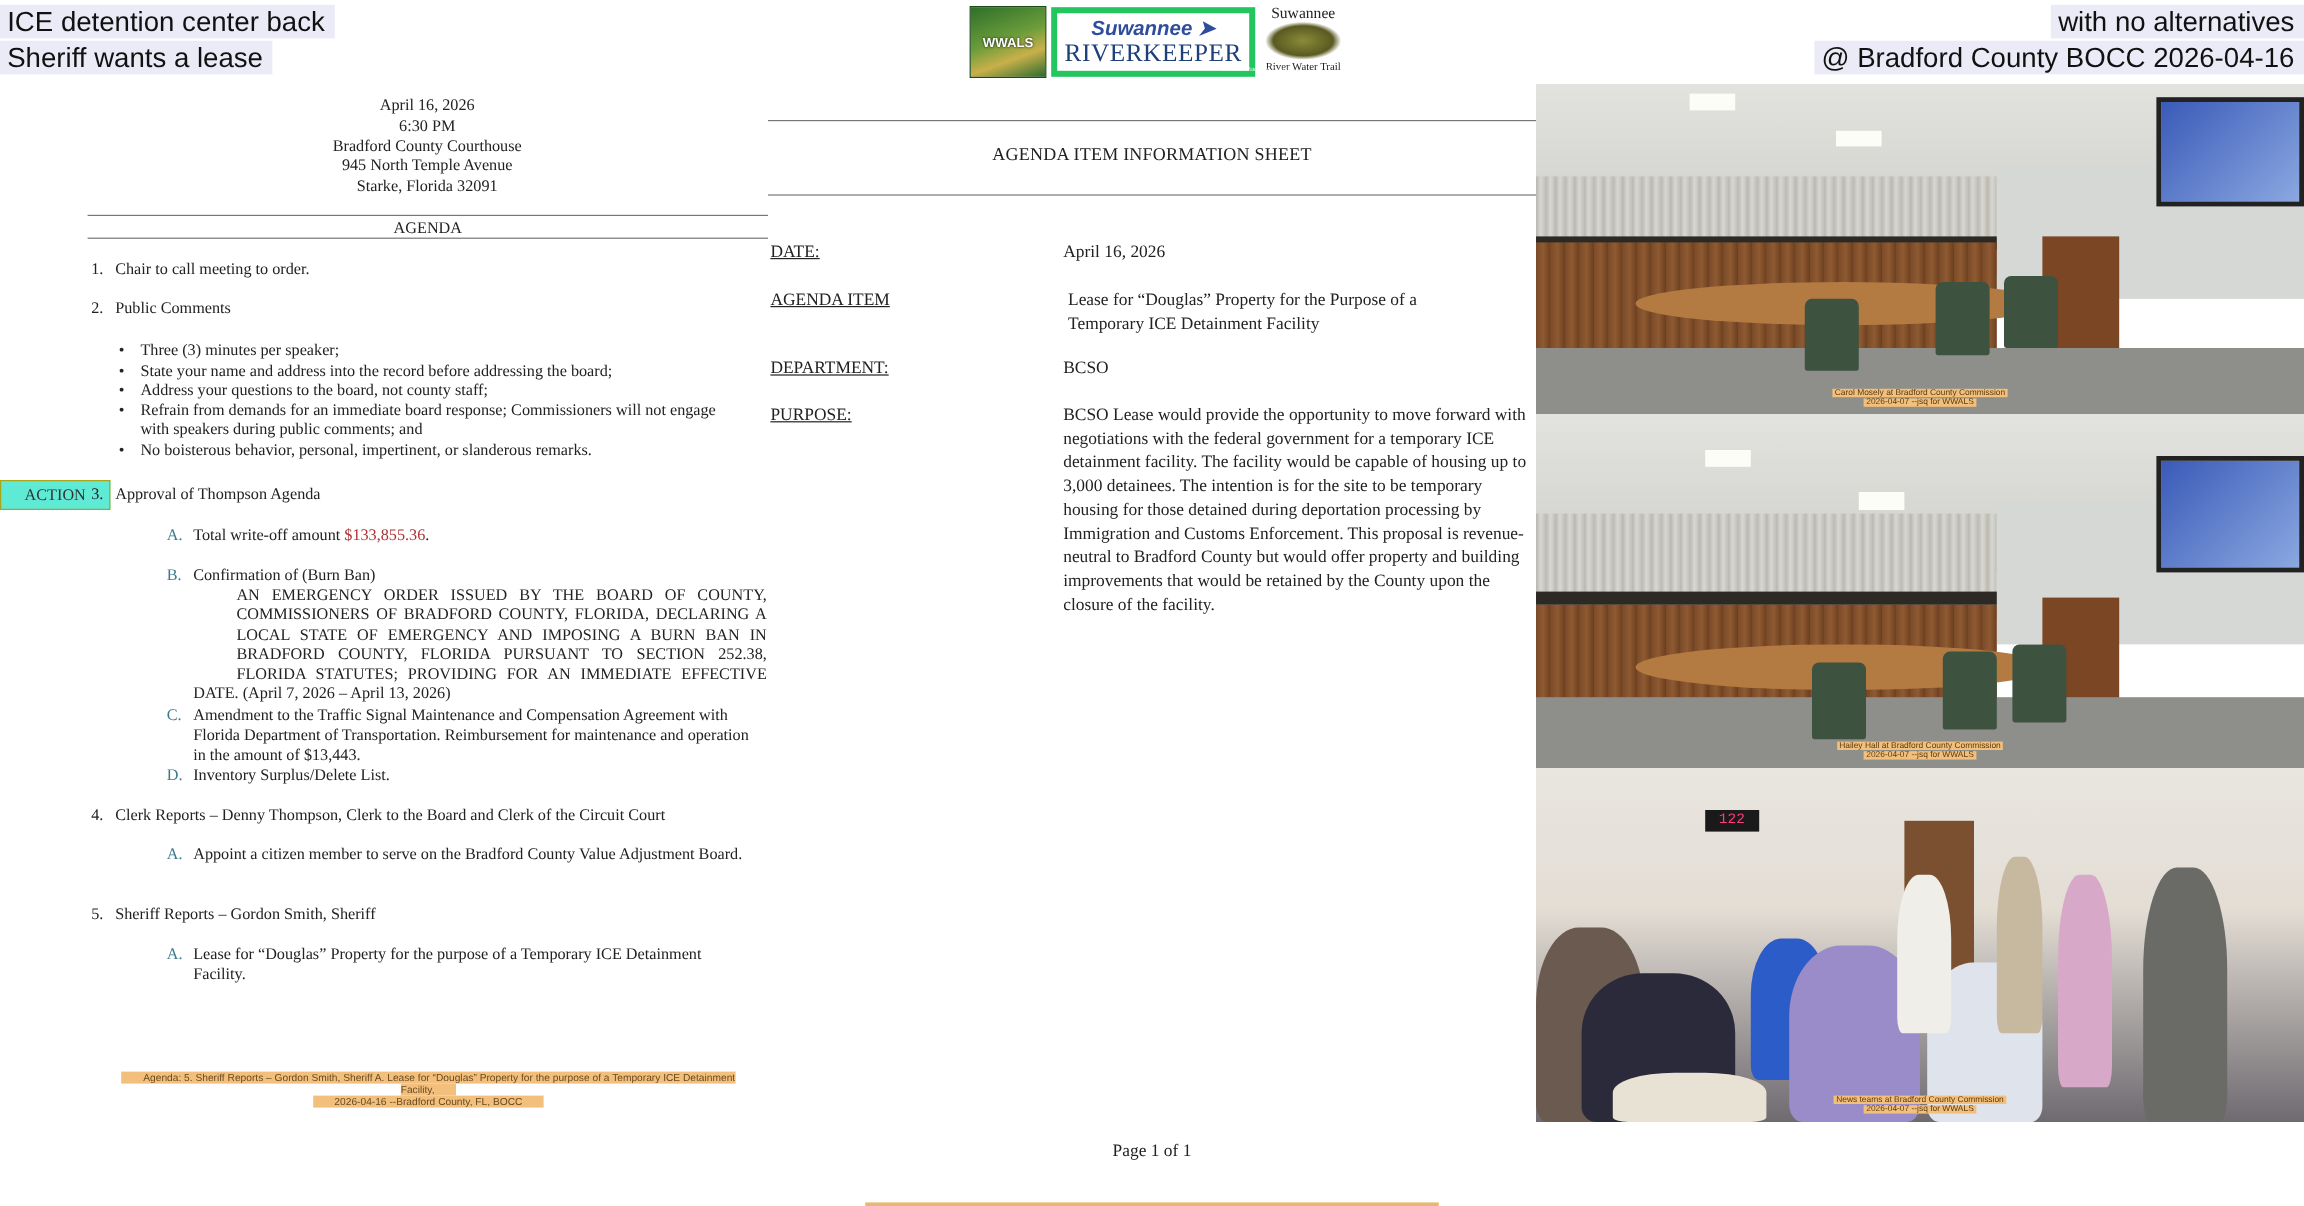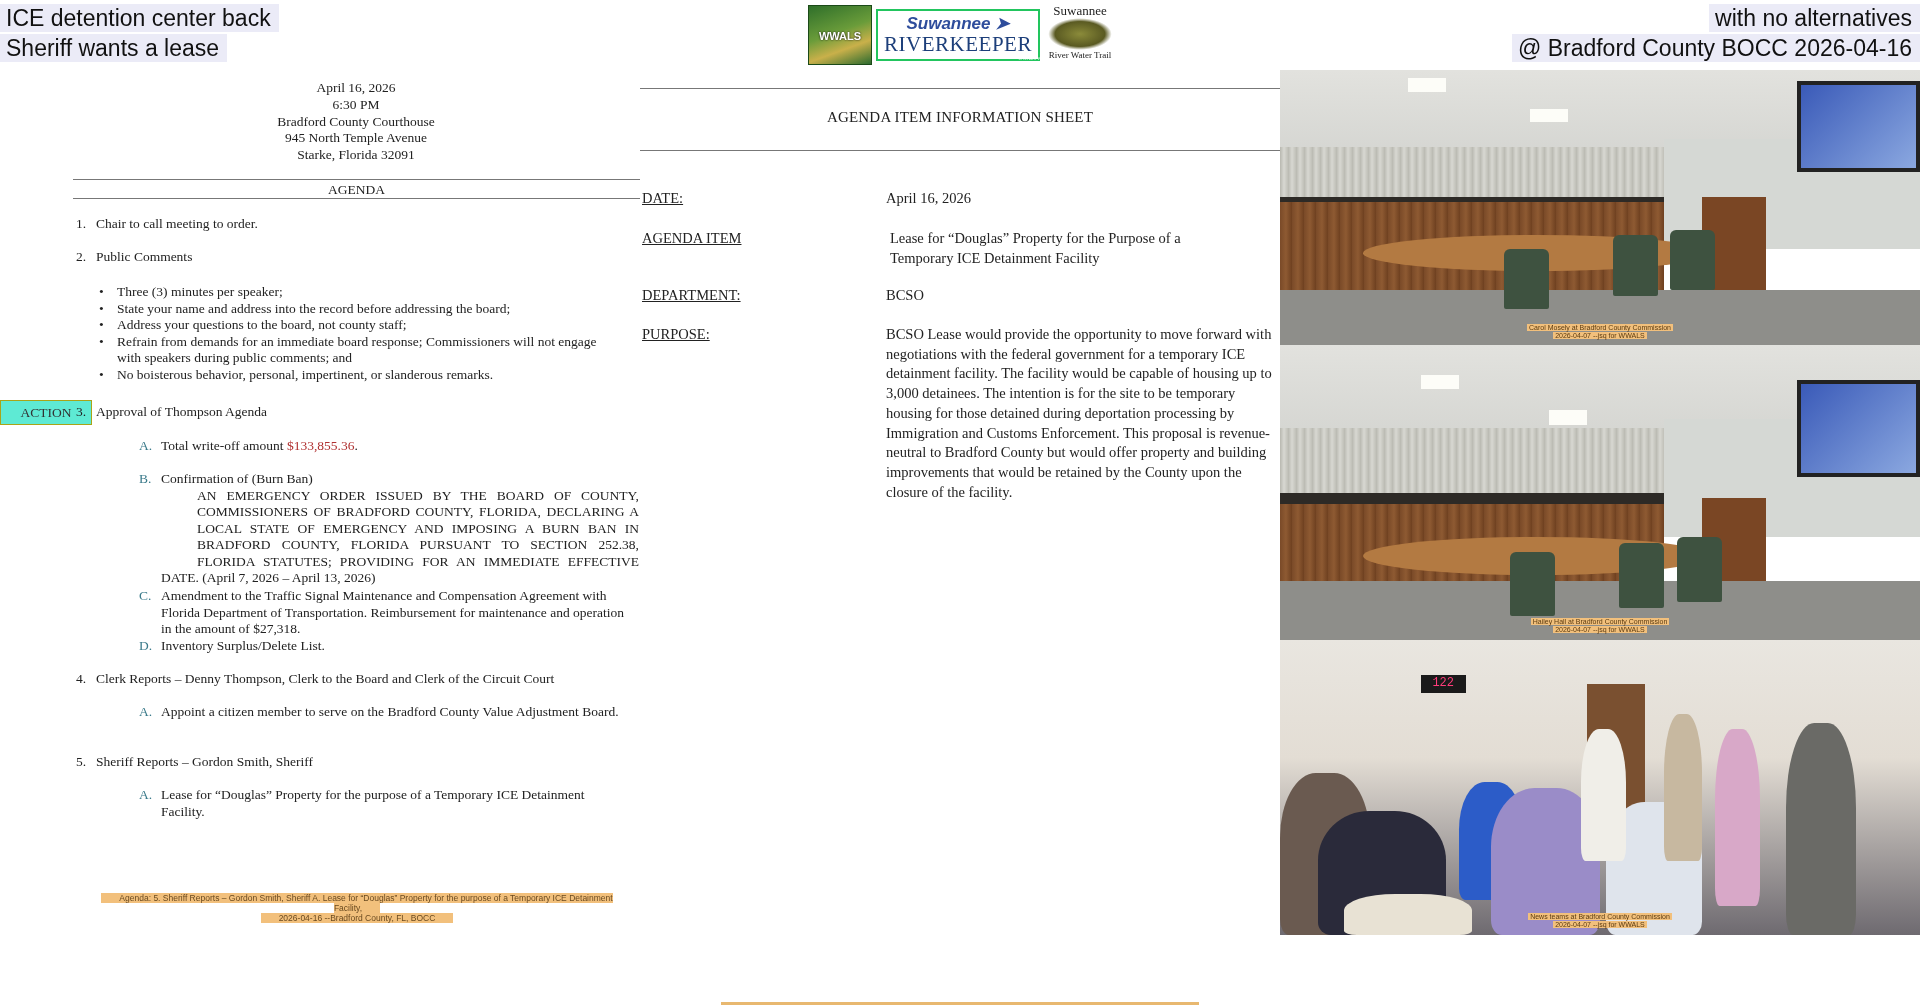--- a/index.html
+++ b/index.html
@@ -2,21 +2,21 @@
 <html><head>
 <meta charset="utf-8">
 <style>
   html, body { margin:0; padding:0; }
   body { width:1920px; height:1005px; position:relative; overflow:hidden; background:#ffffff; font-family:"Liberation Serif", serif; color:#222; }
   .caption { position:absolute; font-family:"Liberation Sans", sans-serif; font-size:23px; line-height:27px; color:#111; background:#ebebf7; padding:1px 8px 0 6px; white-space:nowrap; }
   .logos { position:absolute; left:808px; top:4px; height:62px; display:flex; align-items:center; gap:4px; }
   .logo-wwals { width:62px; height:58px; background:linear-gradient(160deg,#2f6f2a 0%,#6a9c3a 45%,#c9b04a 70%,#2c6b2f 100%); border:1px solid #1b4a18; position:relative; }
   .logo-wwals .lbl { position:absolute; left:0; right:0; top:24px; text-align:center; font-family:"Liberation Sans",sans-serif; font-weight:bold; font-size:11px; color:#fff; text-shadow:0 0 2px #000; }
   .logo-wwals .sub { position:absolute; left:0; right:0; bottom:3px; text-align:center; font-size:5px; color:#fff; }
-  .logo-rk { width:160px; height:48px; border:2px solid #22c55e; background:#fff; display:flex; flex-direction:column; align-items:center; justify-content:center; }
+  .logo-rk { width:160px; height:48px; border:5px solid #22c55e; background:#fff; display:flex; flex-direction:column; align-items:center; justify-content:center; }
   .logo-rk .t1 { font-family:"Liberation Sans",sans-serif; font-style:italic; font-weight:bold; color:#2e4d9c; font-size:17px; line-height:18px; }
   .logo-rk .t2 { font-family:"Liberation Serif",serif; color:#1d3f7a; font-size:21px; line-height:22px; letter-spacing:0.5px; }
   .logo-trail { width:72px; height:62px; display:flex; flex-direction:column; align-items:center; }
   .logo-trail .t1 { font-size:13px; line-height:14px; color:#222; }
   .logo-trail .fish { width:64px; height:32px; background:radial-gradient(ellipse at 50% 50%,#8b8b3a 0%,#5a5a22 55%,transparent 70%); }
   .logo-trail .t2 { font-size:9px; line-height:10px; color:#222; }
 
   
   .agenda { position:absolute; left:0; top:70px; width:640px; height:860px; font-size:13.5px; line-height:16.5px; }
   .agenda .hdr { position:absolute; left:0; width:712px; text-align:center; top:10px; }
@@ -30,21 +30,21 @@
   .bullets .b .dot { position:absolute; left:-18px; }
   .sub { position:absolute; left:161px; width:478px; }
   .sub .lt { position:absolute; left:-22px; color:#3a7a8a; }
   .red { color:#b03030; }
   .justify { text-align:justify; text-align-last:justify;margin-left:36px; }
   .action-badge { position:absolute; left:0; top:330px; width:90px; height:23px; background:#5eead4; border:1px solid #a9a418; font-size:13.5px; line-height:23px; text-align:center; color:#333; }
   .ref-highlight { position:absolute; left:92px; top:893px; width:530px; text-align:center; font-family:"Liberation Sans",sans-serif; font-size:8.5px; line-height:10px; color:#6a4a20; }
   .ref-highlight span { background:#f2c07c; padding:0 18px; }
 
   
-  .info { position:absolute; left:640px; top:70px; width:640px; height:880px; font-size:14.5px; line-height:19.7px; }
+  .info { position:absolute; left:640px; top:82px; width:640px; height:880px; font-size:14.5px; line-height:19.7px; }
   .info .title { position:absolute; left:0; right:0; top:38px; text-align:center; font-size:15px; letter-spacing:0.2px; }
   .info .lbl { position:absolute; left:2px; text-decoration:underline; }
   .info .val { position:absolute; left:246px; width:394px; }
   .info .page { position:absolute; left:0; right:0; top:868px; text-align:center; font-size:14.5px; }
   .bottom-strip { position:absolute; left:721px; top:1002px; width:478px; height:3px; background:#e8b870; }
 
   
   .photo { position:absolute; left:1280px; width:640px; overflow:hidden; }
   .photo .ceiling { position:absolute; left:0; top:0; right:0; height:45%; background:linear-gradient(180deg,#e2e2de 0%,#cfd0cc 100%); }
   .photo .wall { position:absolute; left:0; top:28%; width:60%; height:30%; background:repeating-linear-gradient(90deg,#b8b8b0 0px,#d8d8d2 4px,#c0c0b8 8px); }
@@ -123,21 +123,21 @@
     <div>Confirmation of (Burn Ban)</div>
     <div class="justify">AN EMERGENCY ORDER ISSUED BY THE BOARD OF COUNTY,</div>
     <div class="justify">COMMISSIONERS OF BRADFORD COUNTY, FLORIDA, DECLARING A</div>
     <div class="justify">LOCAL STATE OF EMERGENCY AND IMPOSING A BURN BAN IN</div>
     <div class="justify">BRADFORD COUNTY, FLORIDA PURSUANT TO SECTION 252.38,</div>
     <div class="justify">FLORIDA STATUTES; PROVIDING FOR AN IMMEDIATE EFFECTIVE</div>
     <div>DATE. (April 7, 2026 – April 13, 2026)</div>
   </div>
   <div class="sub" style="top:518px;width:475px;">
     <span class="lt">C.</span>
-    <div>Amendment to the Traffic Signal Maintenance and Compensation Agreement with Florida Department of Transportation. Reimbursement for maintenance and operation in the amount of $27,318.</div>
+    <div>Amendment to the Traffic Signal Maintenance and Compensation Agreement with Florida Department of Transportation. Reimbursement for maintenance and operation in the amount of $13,443.</div>
   </div>
   <div class="sub" style="top:568px;">
     <span class="lt">D.</span>
     <div>Inventory Surplus/Delete List.</div>
   </div>
 
   <div class="item" style="top:601px;"><span class="num">4.</span><span>Clerk Reports – Denny Thompson, Clerk to the Board and Clerk of the Circuit Court</span></div>
   <div class="sub" style="top:634px;width:460px;">
     <span class="lt">A.</span>
     <div>Appoint a citizen member to serve on the Bradford County Value Adjustment Board.</div>
@@ -164,20 +164,21 @@
 
   <div class="lbl" style="top:159px;">AGENDA ITEM</div>
   <div class="val" style="top:159px;width:340px;padding-left:4px;">Lease for “Douglas” Property for the Purpose of a Temporary ICE Detainment Facility</div>
 
   <div class="lbl" style="top:216px;">DEPARTMENT:</div>
   <div class="val" style="top:216px;">BCSO</div>
 
   <div class="lbl" style="top:255px;">PURPOSE:</div>
   <div class="val" style="top:255px;">BCSO Lease would provide the opportunity to move forward with negotiations with the federal government for a temporary ICE detainment facility. The facility would be capable of housing up to 3,000 detainees. The intention is for the site to be temporary housing for those detained during deportation processing by Immigration and Customs Enforcement. This proposal is revenue-neutral to Bradford County but would offer property and building improvements that would be retained by the County upon the closure of the facility.</div>
 
+  <div class="page">Page 1 of 1</div>
 </div>
 <div class="bottom-strip"></div>
 
 <div class="photo" style="top:70px;height:275px;">
   <div class="ceiling"></div>
   <div class="wall"></div>
   <div class="wall-r"></div>
   <div class="light" style="left:20%;top:3%;"></div>
   <div class="light" style="left:39%;top:14%;"></div>
   <div class="screen"></div>

